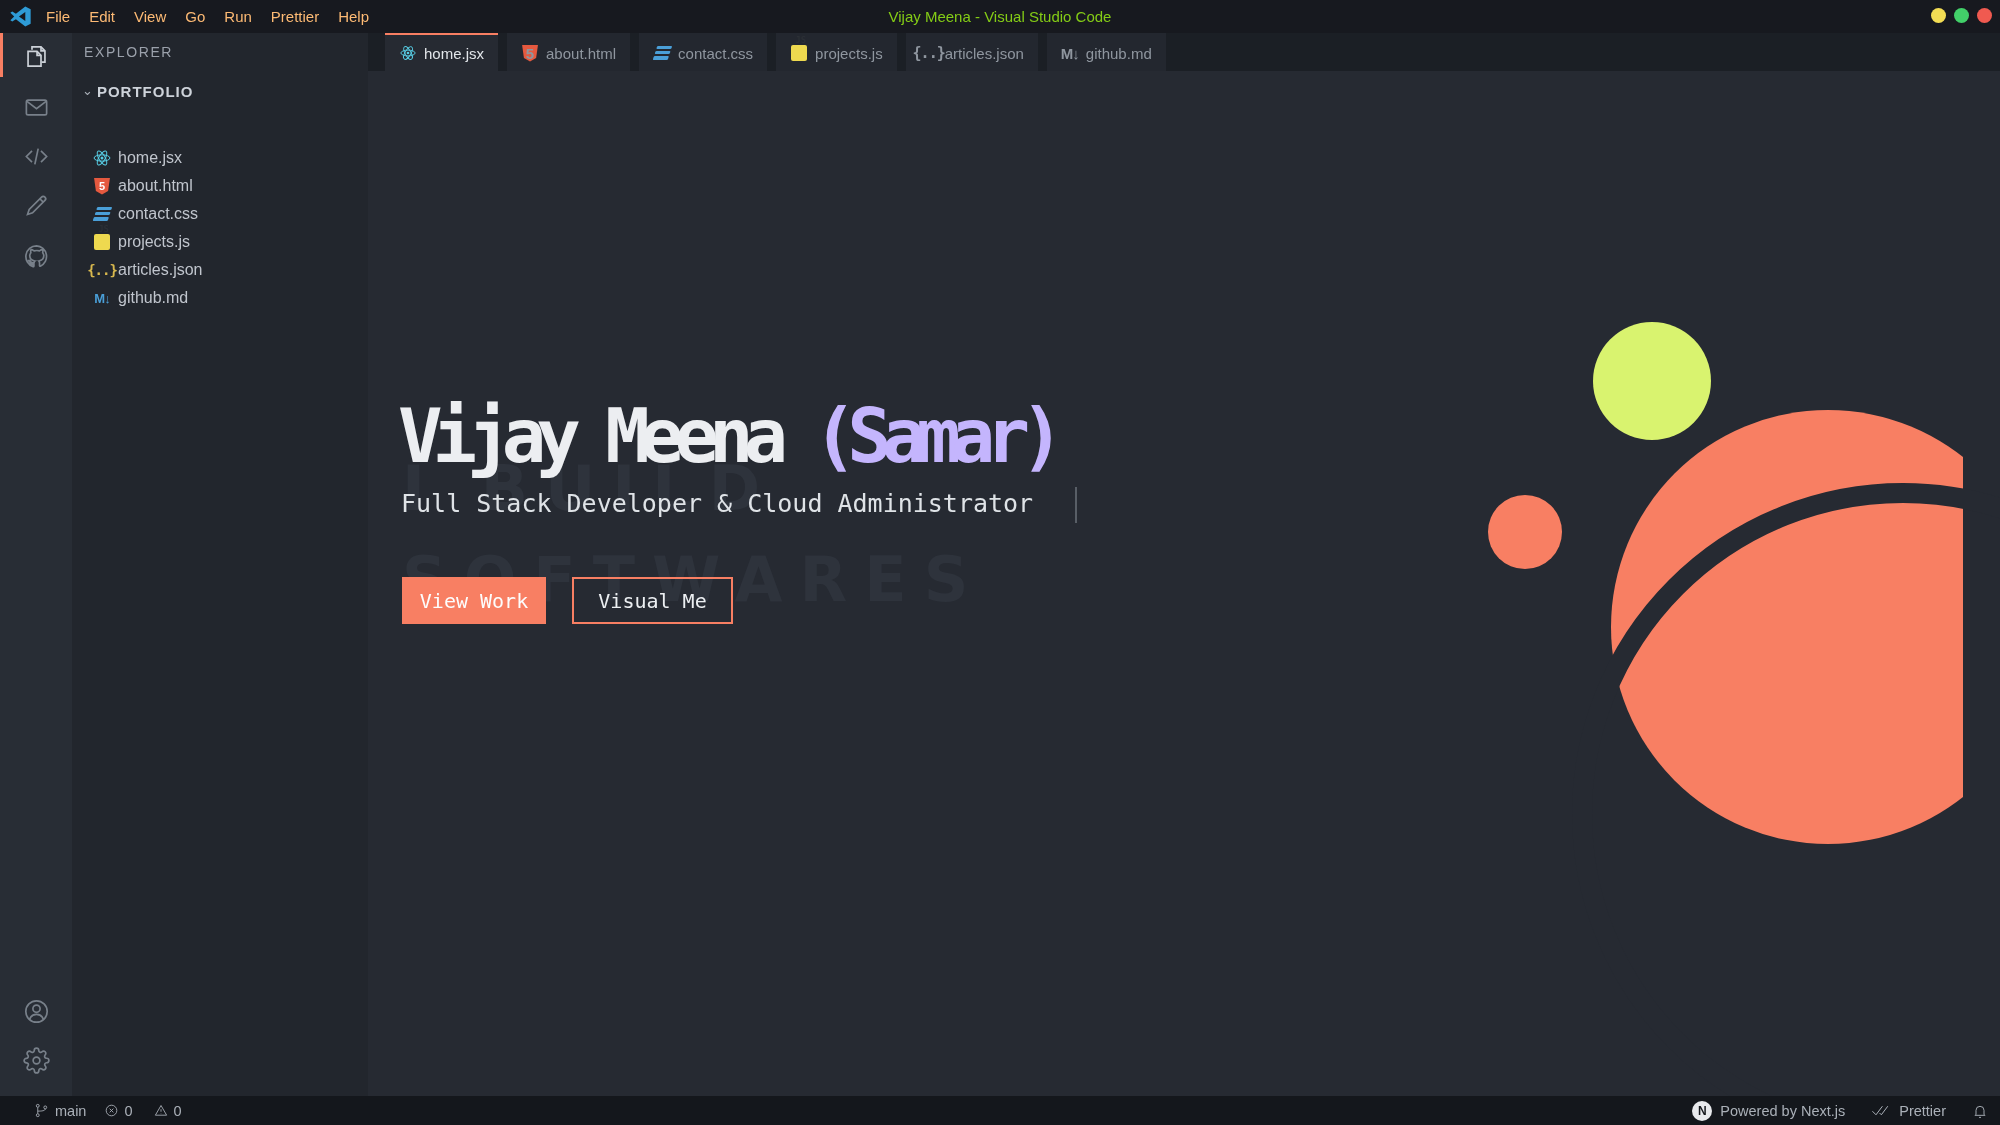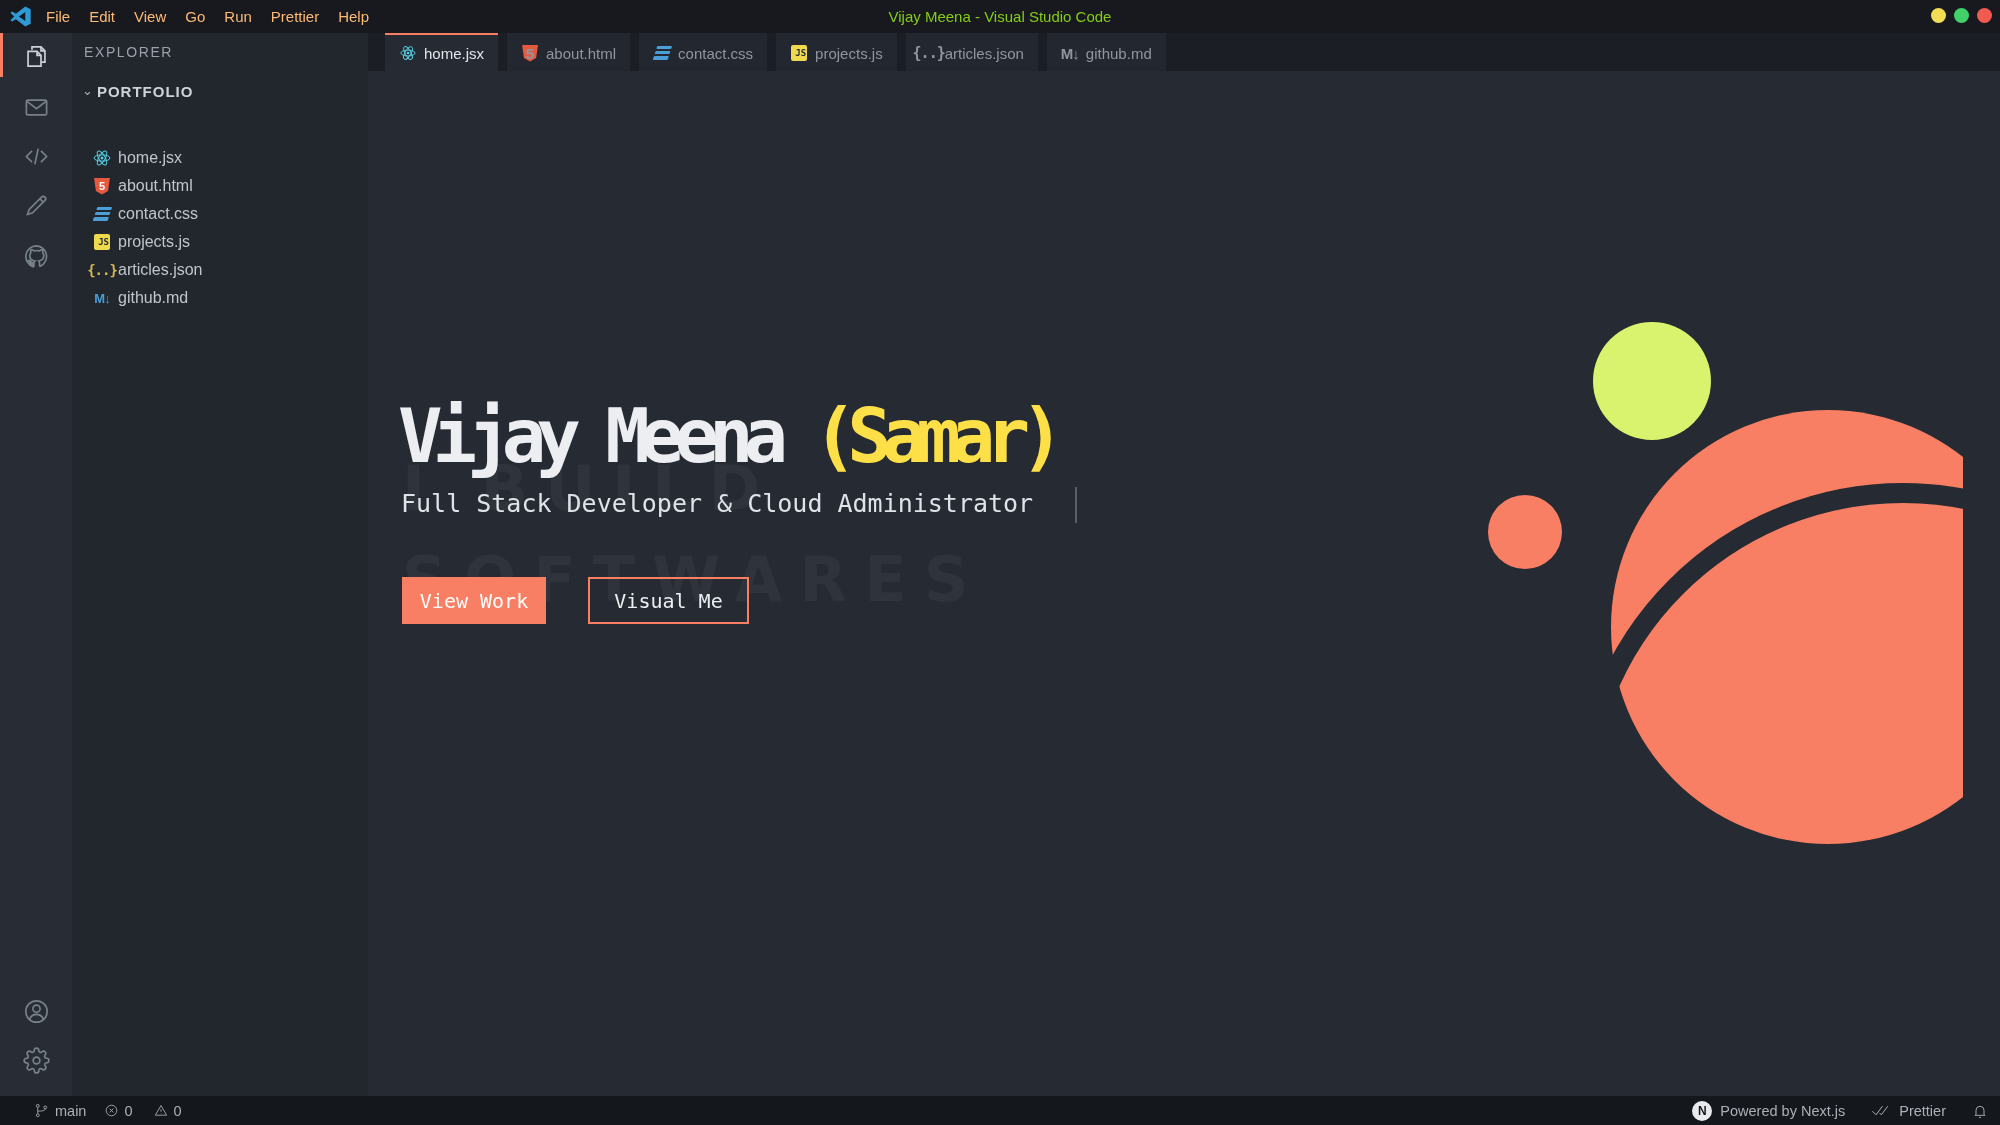--- a/index.html
+++ b/index.html
@@ -29,44 +29,44 @@
   .folder-label{font-size:15px;font-weight:bold;letter-spacing:1px;}
   .file-row{position:absolute;left:0;width:296px;height:28px;display:flex;align-items:center;}
   .file-icon{width:20px;height:20px;margin-left:20px;margin-right:6px;display:flex;align-items:center;justify-content:center;flex:0 0 auto;}
   .file-label{font-size:16px;color:#c0c5cd;}
   
   .ic-html{width:16px;height:17px;background:#e5593f;clip-path:polygon(0 0,100% 0,88% 80%,50% 100%,12% 80%);
            color:#fff;font-size:11px;font-weight:bold;display:flex;align-items:center;justify-content:center;}
   .ic-css{display:flex;flex-direction:column;gap:2px;transform:skewX(-18deg);}
   .ic-css i{display:block;width:15px;height:3.2px;background:#4a9fd8;border-radius:1px;}
   .ic-js{width:16px;height:16px;background:#eed94f;border-radius:2px;position:relative;}
-  .ic-js b{position:absolute;right:1px;bottom:3px;font-size:9px;color:#2b2f35;font-family:"DejaVu Sans Mono",monospace;}
+  .ic-js b{position:absolute;right:1px;bottom:16px;font-size:9px;color:#2b2f35;font-family:"DejaVu Sans Mono",monospace;}
   .ic-json{color:#d8b84e;font-family:"DejaVu Sans Mono",monospace;font-size:14px;font-weight:bold;letter-spacing:-1px;}
   .ic-md{color:#4a9fd8;font-size:13px;font-weight:bold;letter-spacing:-1px;}
   .ic-react{width:20px;height:20px;}
   
   .editor{position:absolute;left:368px;top:33px;right:0;bottom:29px;background:#262a32;overflow:hidden;}
   .tabbar{position:absolute;left:0;top:0;right:0;height:38px;background:#1b1f25;display:flex;
           padding-left:17px;gap:9px;box-sizing:border-box;z-index:10;}
   .tab{height:38px;display:flex;align-items:center;gap:7px;padding:0 14px;background:#23272f;
        box-sizing:border-box;border-top:2.5px solid transparent;}
   .tab .file-icon{margin:0;width:18px;height:18px;}
   .tab span{font-size:15px;color:#8f969f;white-space:nowrap;}
   .tab.active{background:#262a32;border-top-color:#f87f63;}
   .tab.active span{color:#e2e6ea;}
   .deco{position:absolute;left:0;top:38px;width:1632px;height:1025px;z-index:1;}
   .watermark{position:absolute;left:34px;top:410px;z-index:2;color:#2e333c;
              font-family:"DejaVu Sans",sans-serif;font-weight:800;font-size:62px;line-height:91px;letter-spacing:17px;white-space:pre;}
   .hero-name{position:absolute;left:30px;top:364px;z-index:3;font-family:"DejaVu Sans Mono",monospace;
              font-weight:bold;font-size:74px;line-height:78px;letter-spacing:-10px;color:#eceef1;white-space:nowrap;}
-  .hero-name .alias{color:#fde047;}
+  .hero-name .alias{color:#c4b5fd;}
   .hero-role{position:absolute;left:33px;top:456px;z-index:3;font-family:"DejaVu Sans Mono",monospace;
              font-size:25px;color:#dfe3e7;white-space:nowrap;}
   .caret{position:absolute;left:707px;top:454px;width:2px;height:36px;background:#585e66;z-index:3;}
-  .hero-buttons{position:absolute;left:34px;top:544px;z-index:4;display:flex;gap:42px;}
+  .hero-buttons{position:absolute;left:34px;top:544px;z-index:4;display:flex;gap:26px;}
   .btn{height:47px;box-sizing:border-box;display:flex;align-items:center;justify-content:center;
        font-family:"DejaVu Sans Mono",monospace;font-size:20px;}
   .btn.primary{width:144px;background:#f87f63;color:#fdfdfd;}
   .btn.outline{width:161px;background:transparent;border:2px solid #f87f63;color:#eceff2;}
   
   .statusbar{position:absolute;left:0;right:0;bottom:0;height:29px;background:#14171c;z-index:30;
              display:flex;align-items:center;font-size:14.5px;color:#aab0b8;padding-left:24px;}
   .statusbar svg{stroke:#aab0b8;fill:none;stroke-width:1.4;}
   .sb-left{display:flex;align-items:center;margin-left:10px;gap:6px;}
   .sb-group{display:flex;align-items:center;gap:5px;margin-left:18px;}

